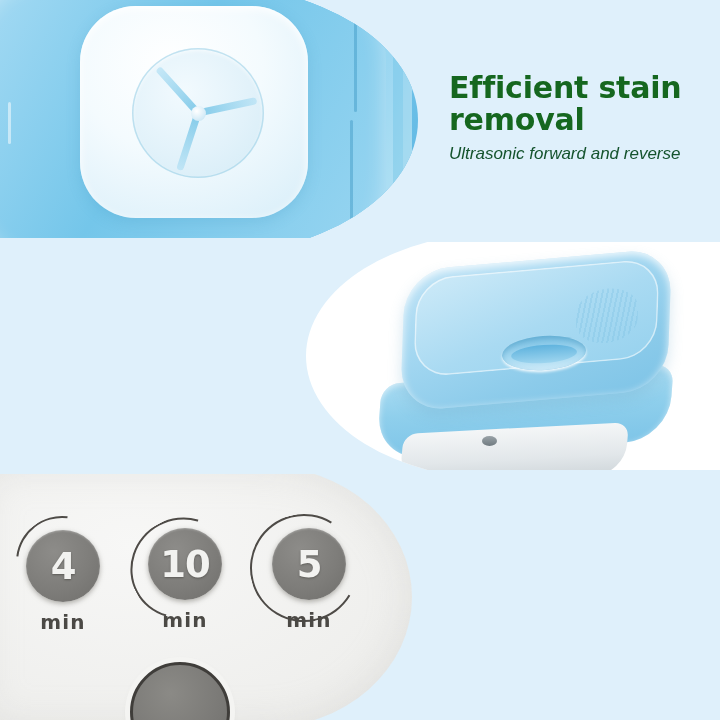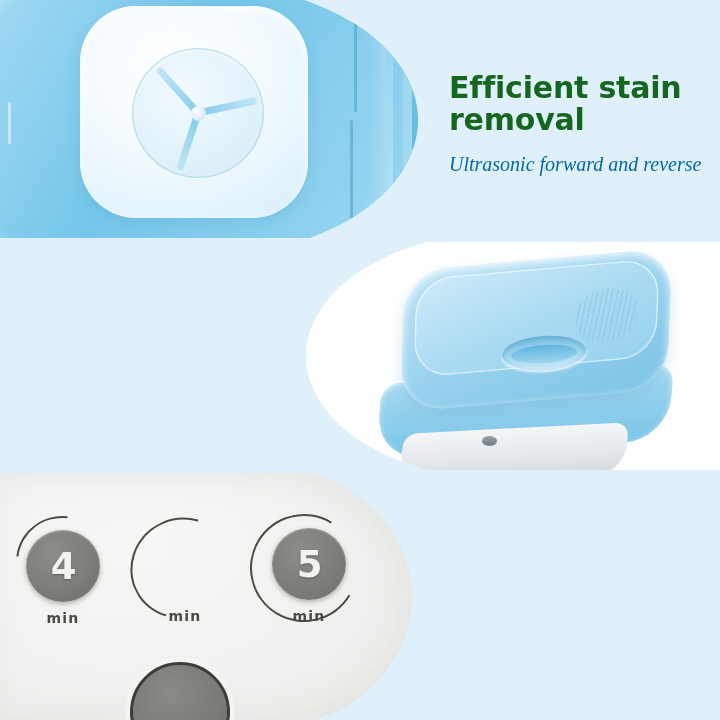--- a/index.html
+++ b/index.html
@@ -14,36 +14,36 @@
 
   
   .section{position:absolute;left:0;width:720px;overflow:hidden;}
   #section-stain{top:0;height:238px;background:#dff0fb;}
   #section-fold {top:242px;height:228px;background:#dff0fb;}
   #section-timing{top:474px;height:246px;background:#dff0fb;}
 
   
   .copy{position:absolute;}
   .copy h2{
-    margin:0 0 12px 0;
+    margin:0 0 4px 0;
     font-family:"DejaVu Sans", sans-serif;
     font-weight:700;
     font-size:30px;
     line-height:1.06;
     color:#15671f;
     letter-spacing:-.2px;
   }
   .copy p{
     margin:0;
-    font-family:Liberation Serif, serif;
+    font-family:Liberation Sans, sans-serif;
     font-style:italic;
     font-weight:400;
-    font-size:20px;
+    font-size:17px;
     line-height:1.62;
-    color:#0369a1;
+    color:#14532d;
   }
   #copy-stain {left:449px;top:72px;width:260px;text-align:left;}
 
   
   #photo-stain{
     position:absolute;left:-14px;top:-16px;width:432px;height:272px;
     border-radius:0 220px 220px 0 / 0 138px 138px 0;
     overflow:hidden;
     background:
       radial-gradient(120% 110% at 30% 20%, #9fd8f2 0%, #7cc8ec 42%, #5bb6e2 78%, #4aa9d8 100%);
@@ -179,21 +179,21 @@
     box-shadow:0 2px 5px rgba(120,118,112,.55), inset 0 1px 2px rgba(255,255,255,.25);
     display:flex;align-items:center;justify-content:center;
   }
   .tbtn .num{
     color:#f2f2f0;font-family:"DejaVu Sans", sans-serif;font-weight:700;
     font-size:37px;line-height:1;letter-spacing:-1px;
     text-shadow:0 1px 2px rgba(60,58,55,.55);
   }
   .tbtn .unit{
     position:absolute;left:14px;top:92px;width:74px;text-align:center;
-    font-family:"DejaVu Sans", sans-serif;font-weight:700;font-size:14px;
+    font-family:"DejaVu Sans", sans-serif;font-weight:700;font-size:20px;
     color:#4b4945;letter-spacing:1.2px;
   }
   #tbtn-4 {left:30px; top:52px;}
   #tbtn-10{left:152px;top:50px;}
   #tbtn-5 {left:276px;top:50px;}
   #tbtn-10 .arc{left:-4px;width:100px;height:96px;
     border-color:#4e4b47 transparent transparent #4e4b47;transform:rotate(-28deg);}
   #tbtn-5 .arc{left:-8px;top:-2px;width:104px;height:104px;
     border-color:#4e4b47 transparent #4e4b47 #4e4b47;transform:rotate(-14deg);}
   #tbtn-4 .arc{left:4px;top:-2px;width:88px;height:88px;
@@ -259,20 +259,23 @@
       <div class="tbtn" id="tbtn-4">
         <div class="arc"></div>
         <div class="circle">
           <span class="num">4</span>
         </div>
         <div class="unit">min</div>
       </div>
 
       <div class="tbtn" id="tbtn-10">
         <div class="arc"></div>
+        <div class="circle">
+          <span class="num">10</span>
+        </div>
         <div class="unit">min</div>
       </div>
 
       <div class="tbtn" id="tbtn-5">
         <div class="arc"></div>
         <div class="circle">
           <span class="num">5</span>
         </div>
         <div class="unit">min</div>
       </div>

